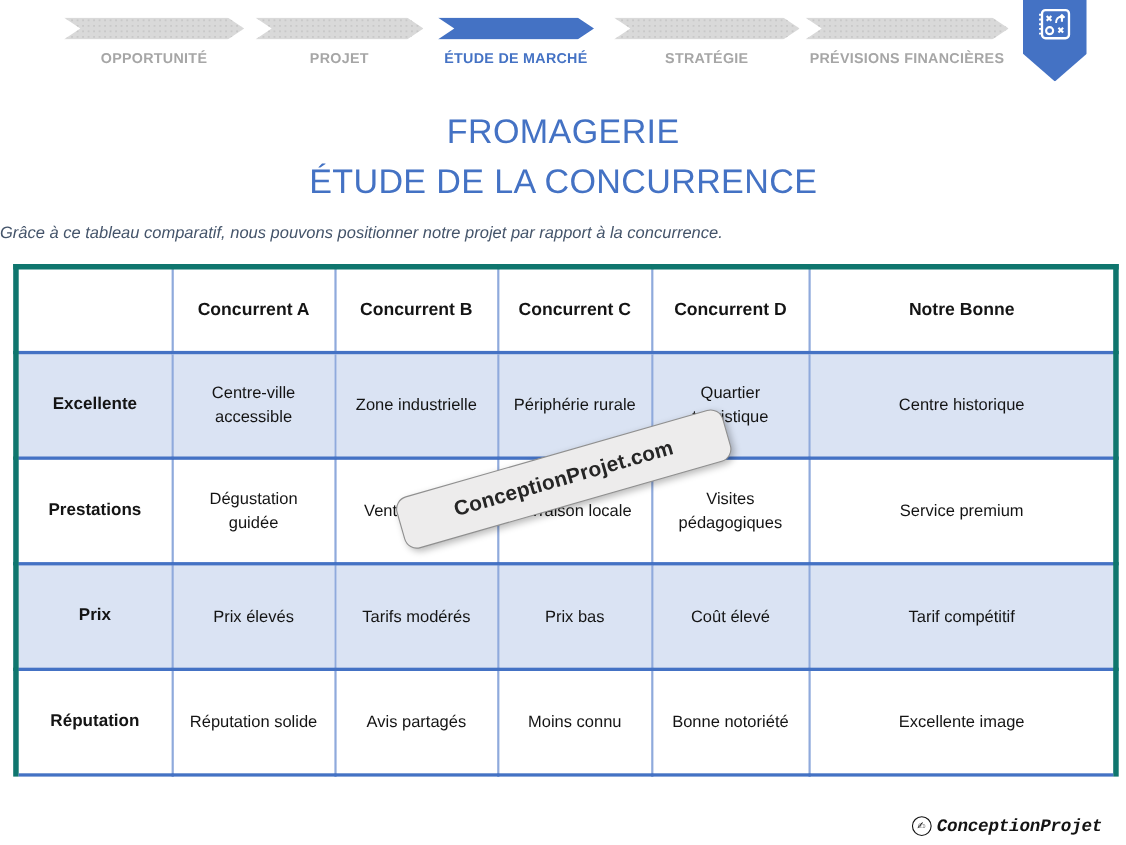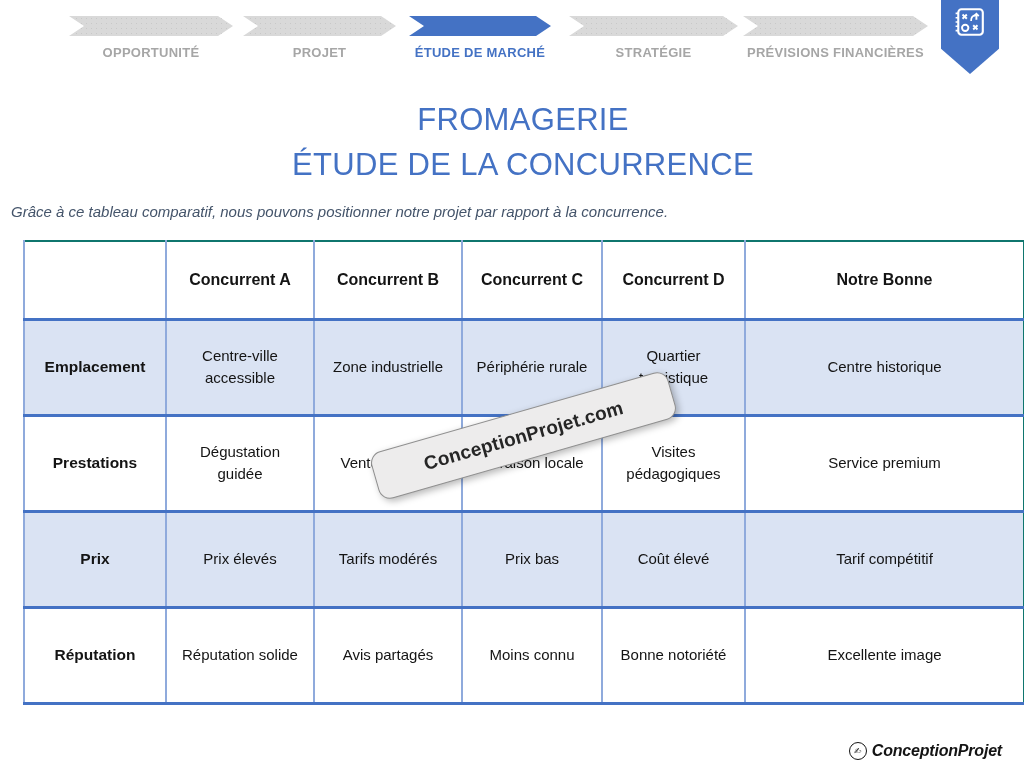--- a/index.html
+++ b/index.html
@@ -1,21 +1,21 @@
 <!DOCTYPE html>
 <html><head>
 <meta charset="utf-8">
 <style>
   html,body{margin:0;padding:0;}
   body{
     width:1024px;height:768px;background:#ffffff;overflow:hidden;position:relative;
     font-family:"Liberation Sans","DejaVu Sans",sans-serif;
     -webkit-font-smoothing:antialiased;
   }
-  .slide{position:absolute;inset:0;margin-left:11px;}
+  .slide{position:absolute;inset:0;}
 
   
   .stepper{position:absolute;top:0;left:0;width:1024px;height:72px;}
   .step{position:absolute;top:16px;text-align:center;}
   .step-arrow{
     height:20px;width:100%;
     background-color:#d9d9d9;
     background-image:radial-gradient(circle,#c8c8c8 0.8px,transparent 1px);
     background-size:5px 5px;
     clip-path:polygon(0 0,calc(100% - 15px) 0,100% 50%,calc(100% - 15px) 100%,0 100%,15px 50%);
@@ -40,21 +40,21 @@
   .title-line{font-size:31px;font-weight:normal;line-height:45px;letter-spacing:.01em;}
   .subtitle{
     position:absolute;top:203px;left:0;width:1024px;
     font-size:15px;font-style:italic;color:#44546a;
   }
 
   
   table.cmp{
     position:absolute;left:12px;top:240px;width:1000px;
     border-collapse:collapse;table-layout:fixed;
-    border:2px solid #0f766e;
+    border:5px solid #0f766e;
   }
   table.cmp th,table.cmp td{
     border-left:2px solid #8faadc;
     text-align:center;vertical-align:middle;
     padding:6px 10px;color:#141414;font-size:15px;line-height:1.45;
     overflow:hidden;
   }
   table.cmp thead tr{height:78px;}
   table.cmp tbody tr{height:96px;border-top:3px solid #4472c4;}
   table.cmp{border-bottom:3px solid #4472c4;}
@@ -75,21 +75,21 @@
 
   
   .brand{
     position:absolute;right:22px;bottom:8px;display:flex;align-items:center;gap:5px;
   }
   .brand .brand-circle{
     width:16px;height:16px;border:1.6px solid #141414;border-radius:50%;
     display:flex;align-items:center;justify-content:center;font-size:9px;color:#141414;
   }
   .brand .brand-text{
-    font-family:Liberation Sans, sans-serif;
+    font-family:Liberation Mono, monospace;
     font-size:16px;font-weight:bold;font-style:italic;color:#141414;letter-spacing:-0.2px;
   }
 </style>
 </head>
 <body>
 
 <div class="slide">
 
   <div class="stepper">
     <div class="step" style="left:58px;width:164px;">
@@ -153,21 +153,21 @@
         <th></th>
         <th>Concurrent A</th>
         <th>Concurrent B</th>
         <th>Concurrent C</th>
         <th>Concurrent D</th>
         <th>Notre Bonne</th>
       </tr>
     </thead>
     <tbody>
       <tr class="fill">
-        <td class="rowhead">Emplacement</td>
+        <td class="rowhead">Excellente</td>
         <td>Centre-ville accessible</td>
         <td>Zone industrielle</td>
         <td>Périphérie rurale</td>
         <td>Quartier touristique</td>
         <td>Centre historique</td>
       </tr>
       <tr>
         <td class="rowhead">Prestations</td>
         <td>Dégustation guidée</td>
         <td>Vente en ligne</td>

